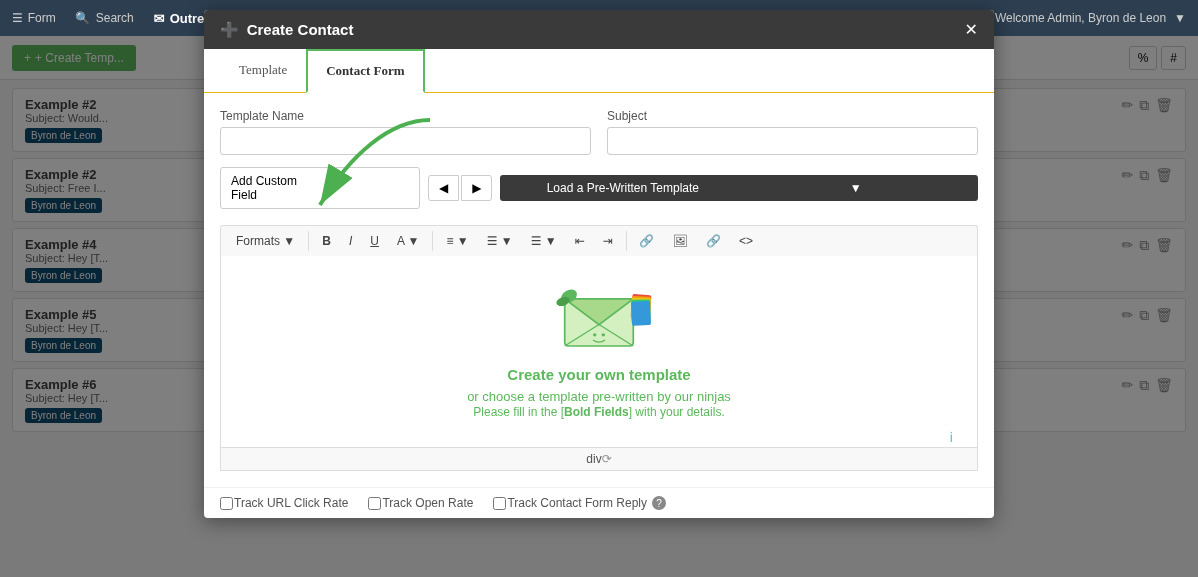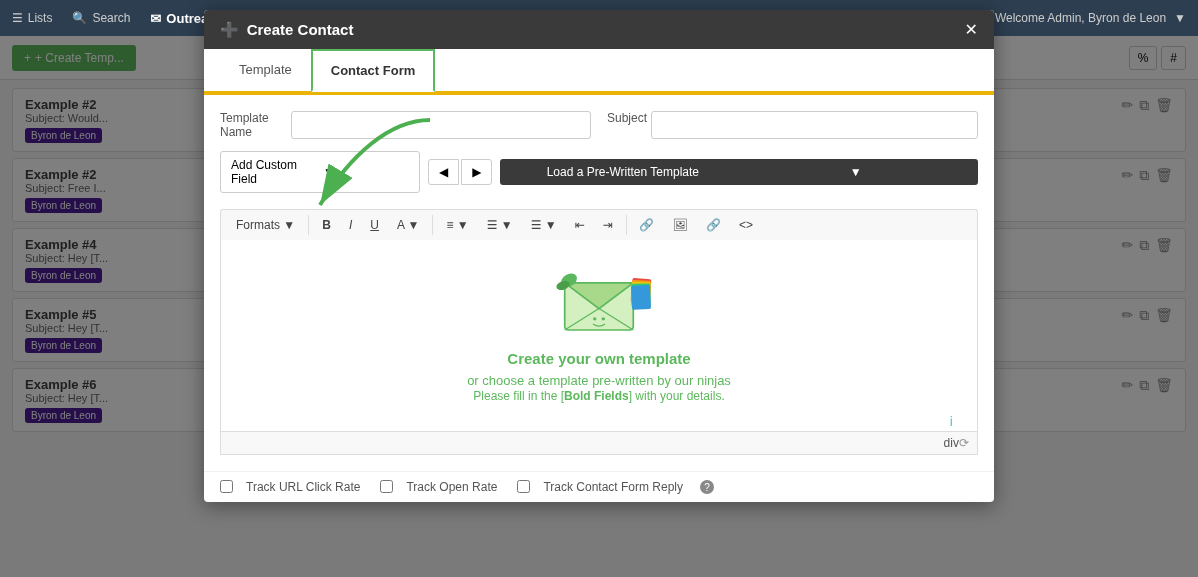--- a/index.html
+++ b/index.html
@@ -115,21 +115,21 @@
     .bg-list-item-content h4 {
       font-size: 13px;
       color: #404040;
       font-weight: bold;
     }
     .bg-list-item-content p {
       font-size: 11px;
       color: #666;
     }
     .bg-tag {
-      background: #4c1d95;
+      background: #0c4a6e;
       color: white;
       font-size: 10px;
       padding: 2px 6px;
       border-radius: 3px;
       margin-top: 4px;
       display: inline-block;
     }
     .bg-actions {
       display: flex;
       gap: 6px;
@@ -186,22 +186,23 @@
       color: white;
     }
 
     .modal-body {
       padding: 0;
     }
 
     
     .modal-tabs {
       display: flex;
-      border-bottom: 4px solid #eab308;
+      border-bottom: 1px solid #eab308;
       padding: 0 16px;
+      font-family: Liberation Serif, serif;
     }
     .modal-tab {
       padding: 12px 18px;
       cursor: pointer;
       font-size: 13px;
       color: #555;
       border: 1px solid transparent;
       border-bottom: none;
       margin-bottom: -1px;
     }
@@ -219,21 +220,21 @@
     }
 
     .form-row {
       display: flex;
       gap: 16px;
       margin-bottom: 12px;
     }
 
     .form-group {
       display: flex;
-      flex-direction: row;
+      flex-direction: column;
       gap: 4px;
     }
     .form-group label {
       font-size: 12px;
       color: #555;
     }
     .form-group input {
       border: 1px solid #ccc;
       border-radius: 3px;
       padding: 6px 8px;
@@ -353,36 +354,36 @@
 
     
     .code-bar {
       border: 1px solid #ddd;
       border-top: none;
       background: #f8f8f8;
       padding: 4px 8px;
       font-size: 12px;
       color: #555;
       display: flex;
-      justify-content: flex-end;
+      justify-content: center;
       align-items: center;
     }
 
     
     .modal-footer {
       padding: 8px 16px;
       display: flex;
       gap: 20px;
       align-items: center;
       border-top: 1px solid #f0f0f0;
     }
     .check-item {
       display: flex;
-      align-items: flex-start;
-      gap: 13px;
+      align-items: center;
+      gap: 1px;
       font-size: 12px;
       color: #555;
     }
     .check-item input[type="checkbox"] {
       cursor: pointer;
     }
 
     
     .arrow-annotation {
       position: absolute;
@@ -406,21 +407,21 @@
       width: 120px;
       height: 80px;
     }
   </style>
 </head>
 <body>
 
 <div class="navbar">
   <div class="navbar-item">
     <span>☰</span>
-    <span>Lists</span>
+    <span>Form</span>
   </div>
   <div class="navbar-item">
     <span>🔍</span>
     <span>Search</span>
   </div>
   <div class="navbar-brand">
     <span>✉</span>
     <span>Outreach</span>
   </div>
   <div class="navbar-right">

